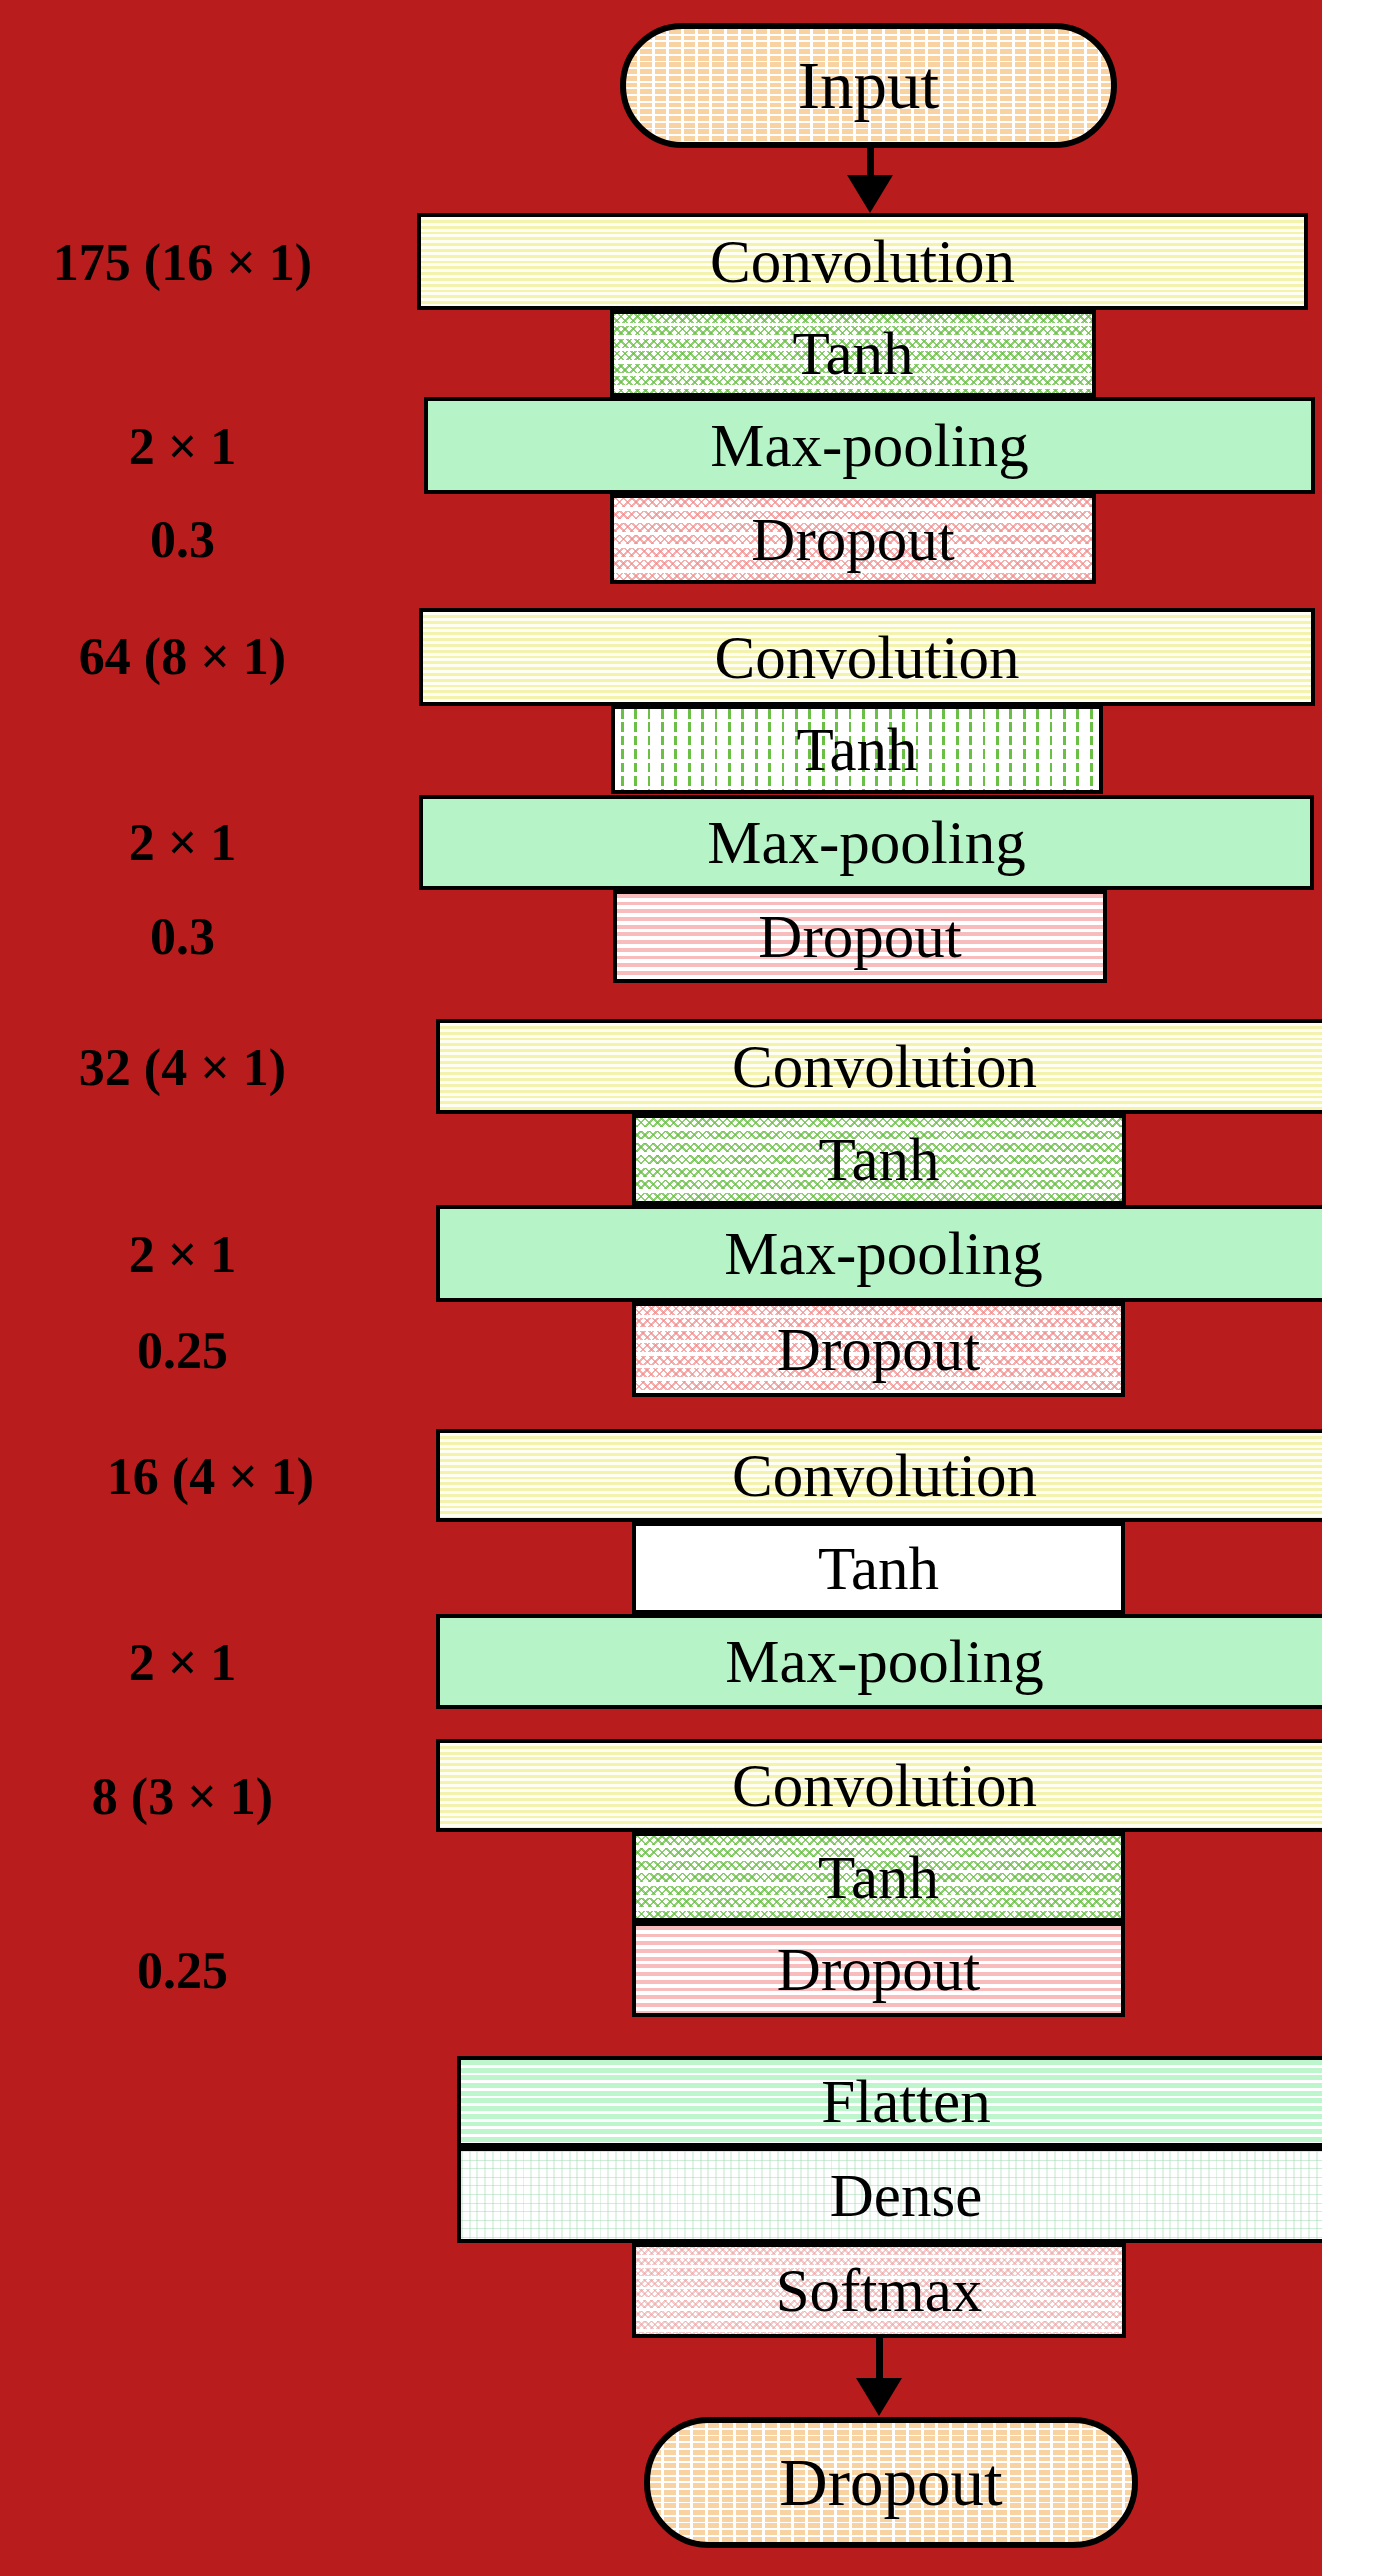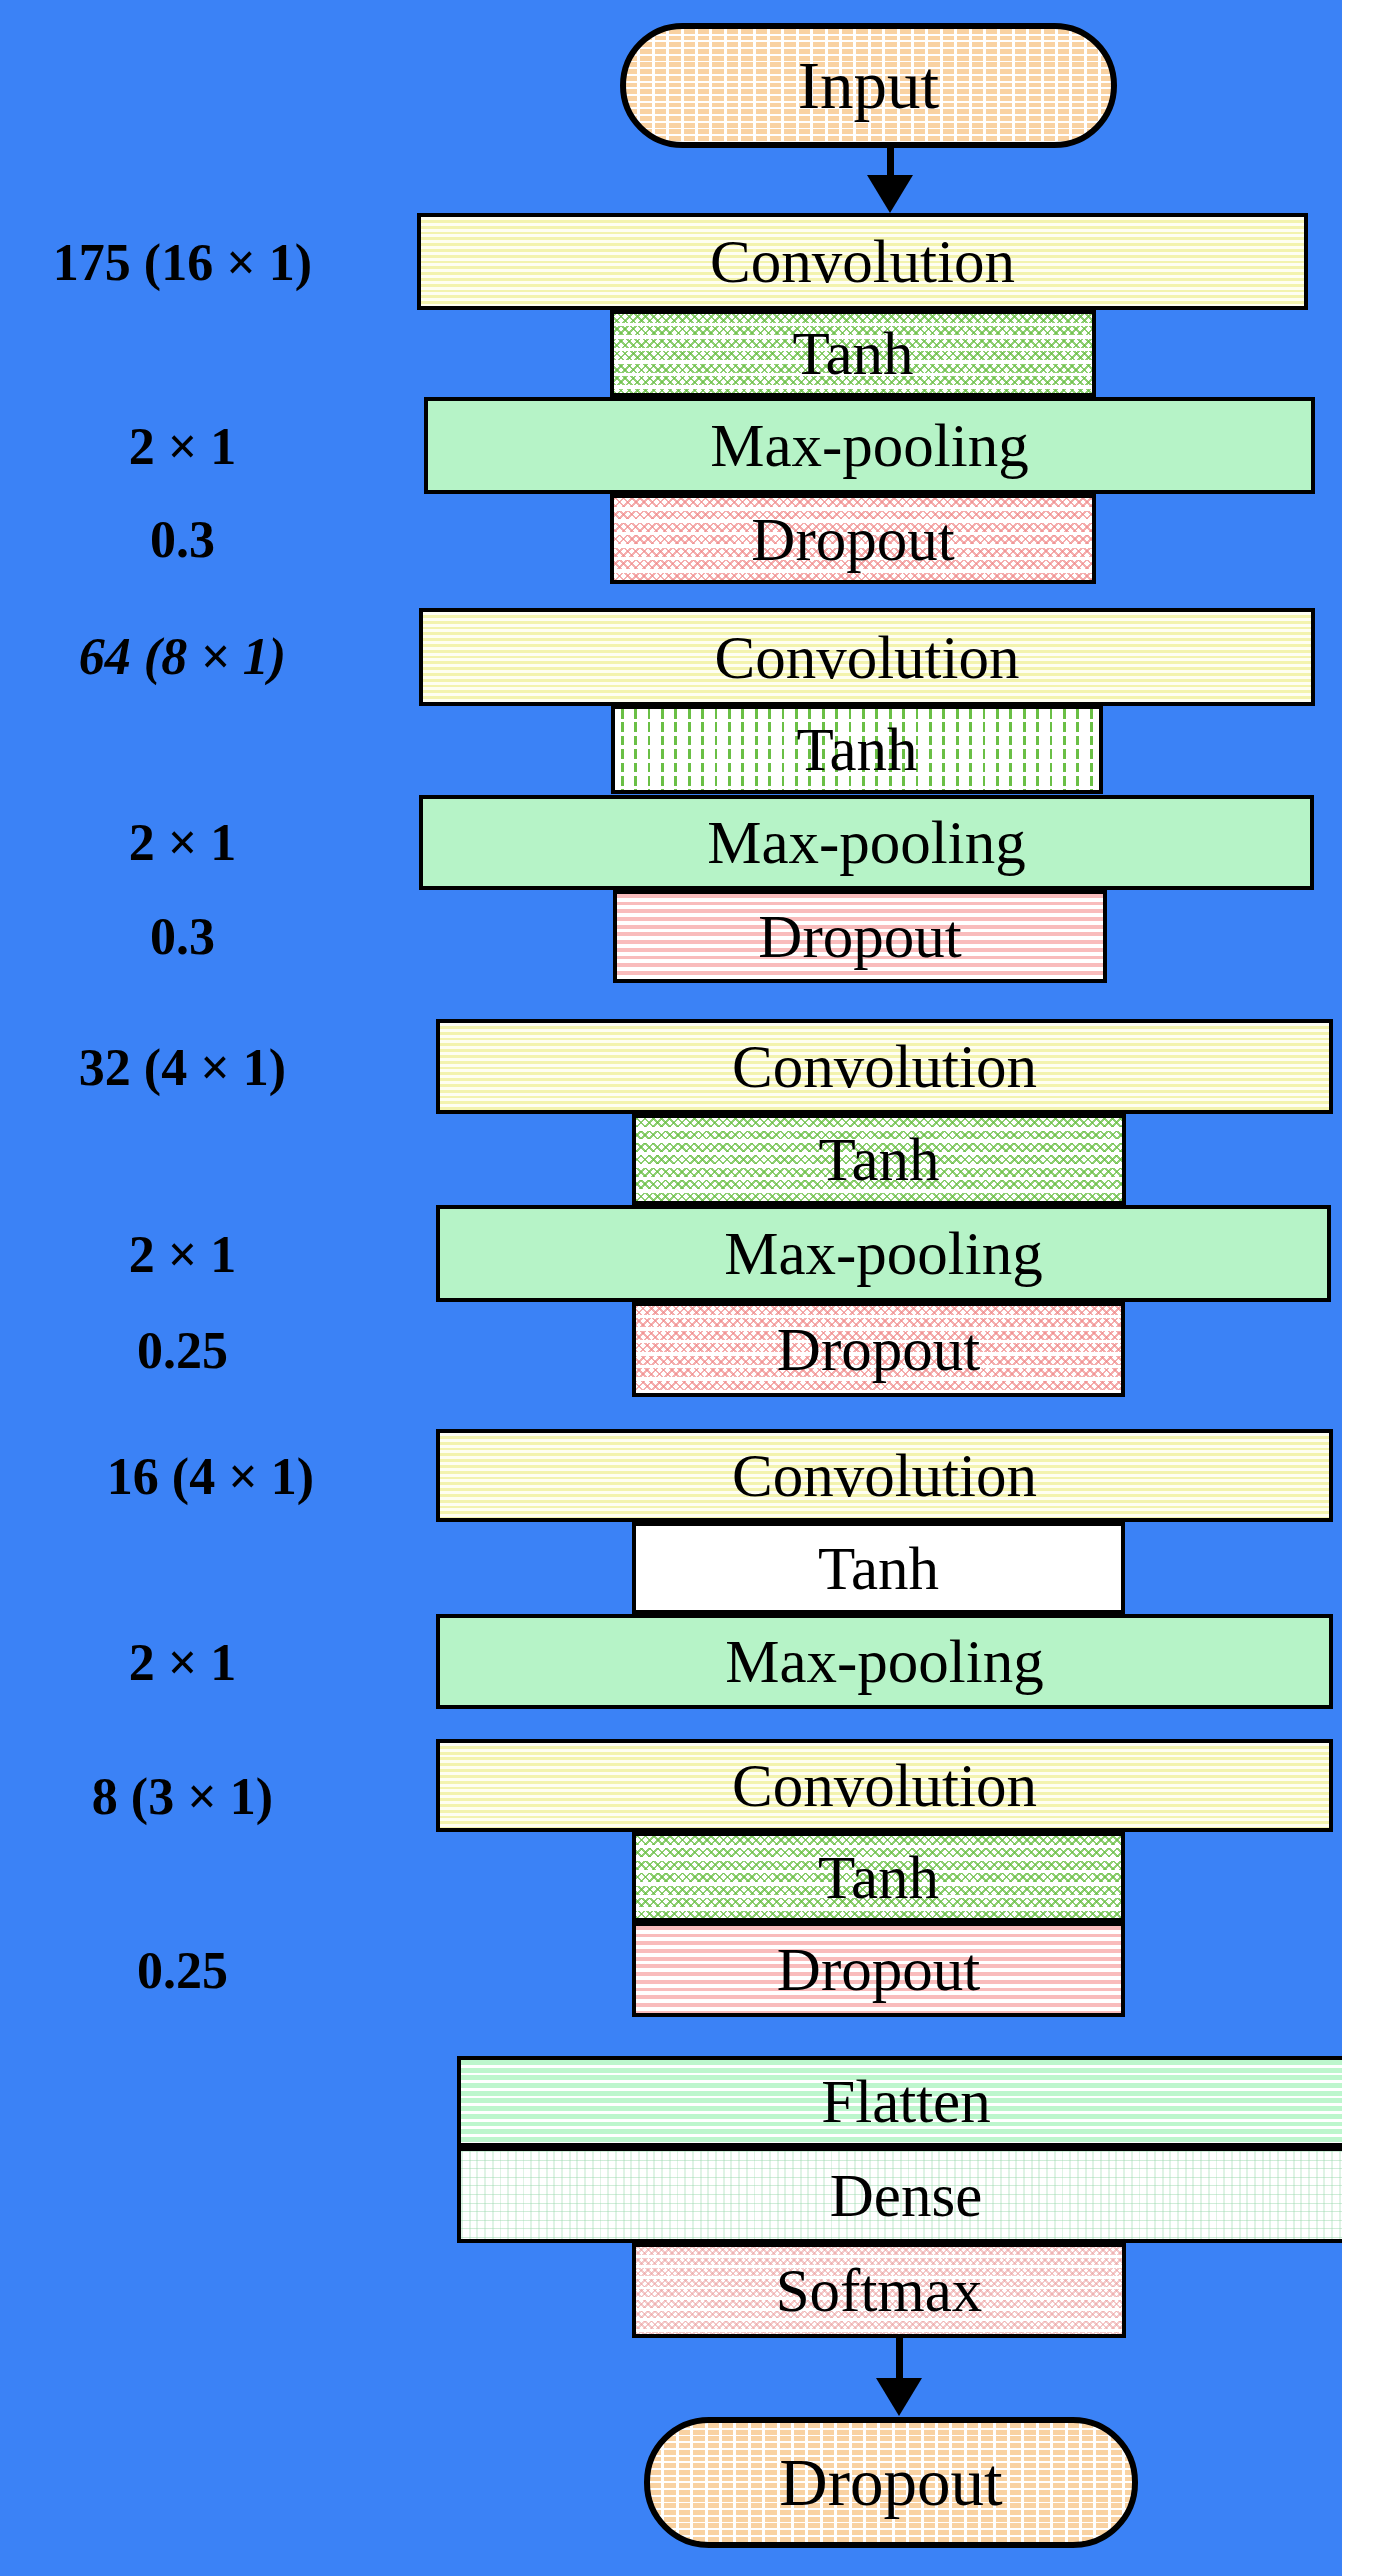--- a/index.html
+++ b/index.html
@@ -1,24 +1,23 @@
 <!DOCTYPE html>
 <html><head>
 <meta charset="utf-8">
 <style>
   html, body { margin: 0; padding: 0; background: #ffffff; }
   #canvas {
     position: relative;
     width: 1322px;
     height: 2576px;
-    background: #3b82f6;
+    background: #b91c1c;
     font-family: "Liberation Serif", "DejaVu Serif", serif;
     color: #000;
     overflow: hidden;
-    padding-left: 20px;
   }
 
   .box {
     position: absolute;
     box-sizing: border-box;
     border: 4.8px solid #000;
     display: flex;
     align-items: center;
     justify-content: center;
     font-size: 61px;
@@ -210,21 +209,21 @@
   </div>
 
   <div class="pill io" style="left:644px; top:2417px; width:494px; height:131px;">
     <span>Dropout</span>
   </div>
 
   <div class="side-label" style="top:224px;">175 (16 × 1)</div>
   <div class="side-label" style="top:408px;">2 × 1</div>
   <div class="side-label" style="top:501px;">0.3</div>
 
-  <div class="side-label" style="top:618px;font-style:italic;">64 (8 × 1)</div>
+  <div class="side-label" style="top:618px;">64 (8 × 1)</div>
   <div class="side-label" style="top:804px;">2 × 1</div>
   <div class="side-label" style="top:898px;">0.3</div>
 
   <div class="side-label" style="top:1029px;">32 (4 × 1)</div>
   <div class="side-label" style="top:1216px;">2 × 1</div>
   <div class="side-label" style="top:1312px;">0.25</div>
 
   <div class="side-label" style="top:1438px;margin-left:28px;">16 (4 × 1)</div>
   <div class="side-label" style="top:1624px;">2 × 1</div>
 

